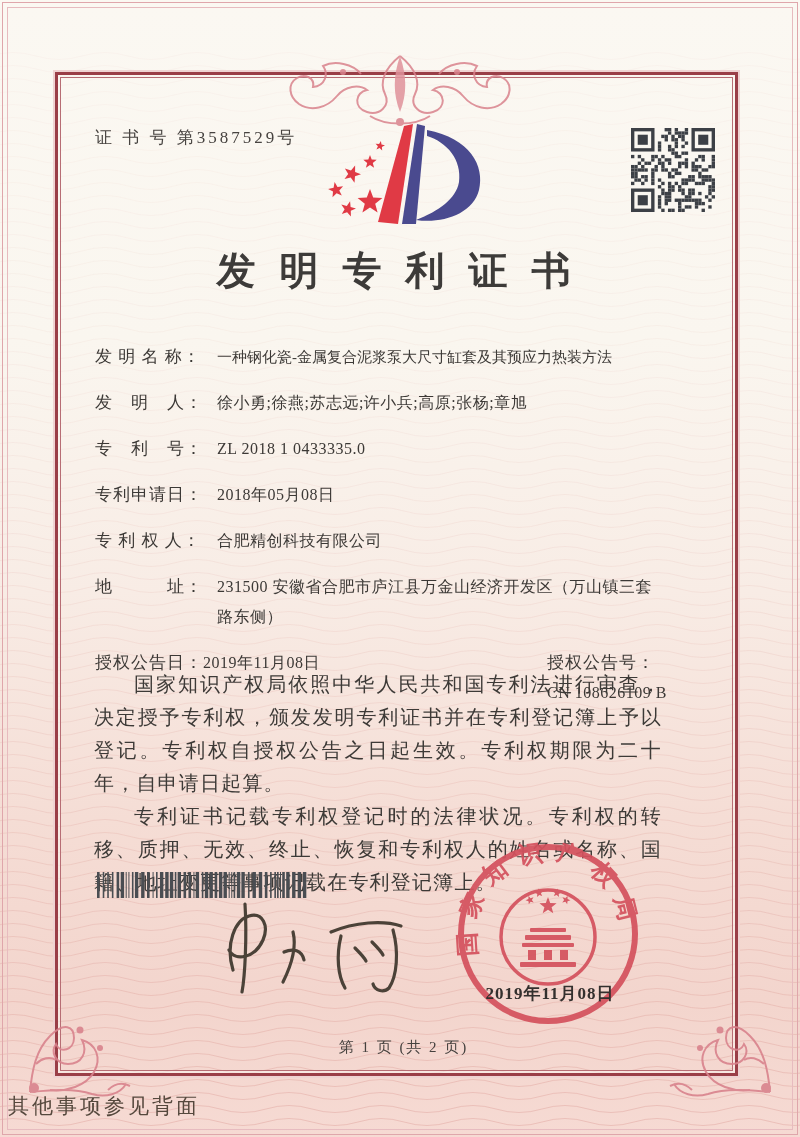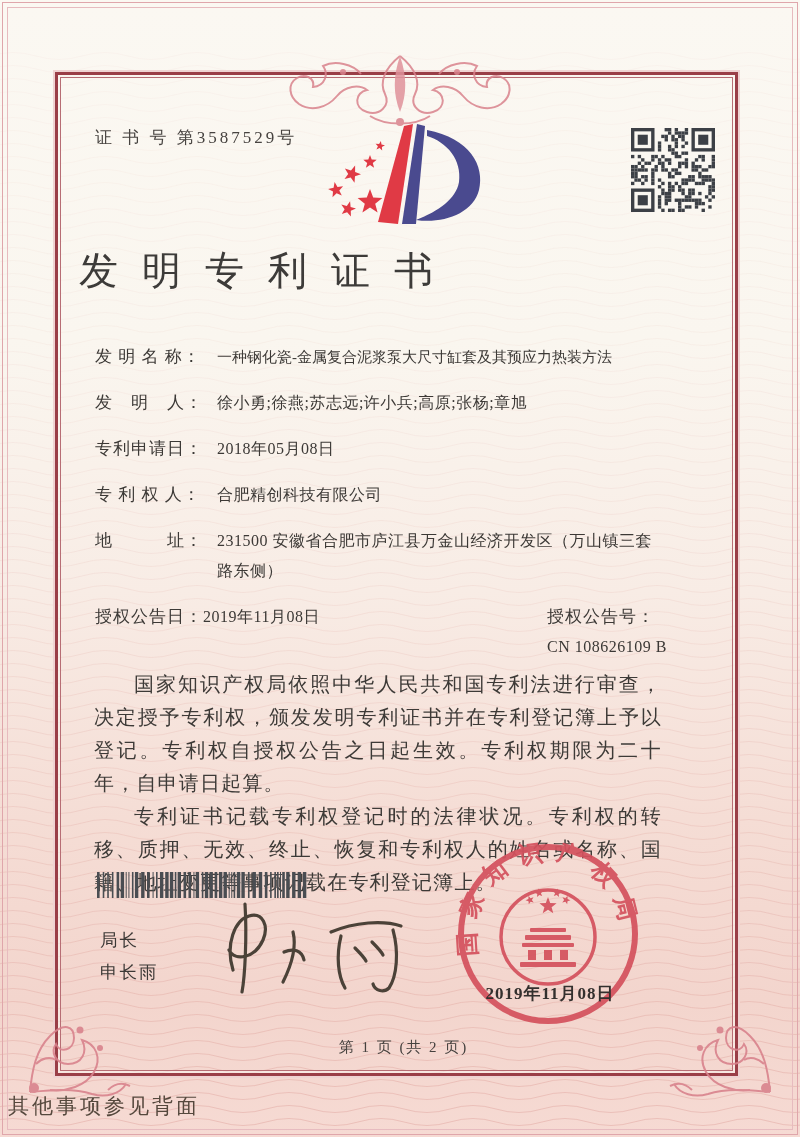--- a/index.html
+++ b/index.html
@@ -16,22 +16,22 @@
     position:absolute;left:55px;top:72px;width:677px;height:998px;
     border:3px solid #9a3e47;z-index:1;
     box-shadow:0 0 0 2px #efd3d2, inset 0 0 0 2px rgba(250,243,238,.6);
   }
   #frame .inner-line{position:absolute;inset:2px;border:1px solid #b76d74;}
   .abs{position:absolute;z-index:2;}
   #cert-no{left:95px;top:126px;font-size:17px;color:#474340;letter-spacing:3px;}
   #logo{left:318px;top:110px;width:170px;height:122px;}
   #qr{left:631px;top:128px;width:84px;height:84px;}
   #title{
-    left:55px;top:244px;width:677px;
-    font-size:39px;font-weight:normal;color:#3d3b39;
+    left:55px;top:244px;width:677px;text-align:center;
+    font-size:39px;font-weight:bold;color:#3d3b39;
     letter-spacing:24px;padding-left:24px;box-sizing:border-box;
   }
   #fields{left:95px;top:342px;width:572px;color:#3c3936;}
   .frow{display:flex;margin-bottom:16px;line-height:30px;font-size:17px;}
   .flabel{width:122px;flex:0 0 122px;letter-spacing:1px;}
   .fvalue{flex:1;font-size:16px;letter-spacing:.5px;}
   .fvalue--long{font-size:15px;letter-spacing:0;white-space:nowrap;}
   .frow--grant{margin-bottom:0;}
   .grant-pair{display:flex;}
   .grant-pair.right{margin-left:auto;flex-direction:column;}
@@ -408,20 +408,24 @@
   <div id="fields" class="abs">
     <div class="frow">
       <span class="flabel">发 明 名 称：</span>
       <span class="fvalue fvalue--long">一种钢化瓷-金属复合泥浆泵大尺寸缸套及其预应力热装方法</span>
     </div>
     <div class="frow">
       <span class="flabel">发　明　人：</span>
       <span class="fvalue">徐小勇;徐燕;苏志远;许小兵;高原;张杨;章旭</span>
     </div>
     <div class="frow">
+      <span class="flabel">专　利　号：</span>
+      <span class="fvalue">ZL 2018 1 0433335.0</span>
+    </div>
+    <div class="frow">
       <span class="flabel">专利申请日：</span>
       <span class="fvalue">2018年05月08日</span>
     </div>
     <div class="frow">
       <span class="flabel">专 利 权 人：</span>
       <span class="fvalue">合肥精创科技有限公司</span>
     </div>
     <div class="frow">
       <span class="flabel">地　　　址：</span>
       <span class="fvalue">231500 安徽省合肥市庐江县万金山经济开发区（万山镇三套路东侧）</span>
@@ -486,24 +490,20 @@
       <rect x="179.3602409475949" y="2" width="1.6" height="26" fill="#4a4d52"></rect>
       <rect x="182.0303411273286" y="2" width="1.6" height="26" fill="#4a4d52"></rect>
       <rect x="185.00084519297818" y="2" width="1" height="26" fill="#4a4d52"></rect>
       <rect x="187.20604667626324" y="2" width="2.6" height="26" fill="#4a4d52"></rect>
       <rect x="191.18235134859572" y="2" width="3.4" height="26" fill="#4a4d52"></rect>
       <rect x="197.08891950054095" y="2" width="3.4" height="26" fill="#4a4d52"></rect>
       <rect x="202.667379257828" y="2" width="3.4" height="26" fill="#4a4d52"></rect>
       <rect x="207.9160835368093" y="2" width="3.4" height="26" fill="#4a4d52"></rect>
     </svg>
 
-  <div id="officer" class="abs">
-    <div>局长</div>
-    <div>申长雨</div>
-  </div>
 
   <svg id="signature" class="abs" viewBox="0 0 215 105">
     <g fill="none" stroke="#4b4238" stroke-width="3.2" stroke-linecap="round">
       <path d="M28,78 C20,52 30,28 44,24 C58,20 64,34 58,48 C50,66 30,70 24,58"></path>
       <path d="M40,12 C42,44 40,84 37,100"></path>
       <path d="M88,40 C92,56 85,76 78,90"></path>
       <path d="M79,60 C88,56 97,58 99,68"></path>
       <path d="M126,40 C150,30 178,28 196,34"></path>
       <path d="M136,44 C131,64 133,84 140,96"></path>
       <path d="M188,38 C194,60 192,84 184,96 C179,101 170,99 168,92"></path>

